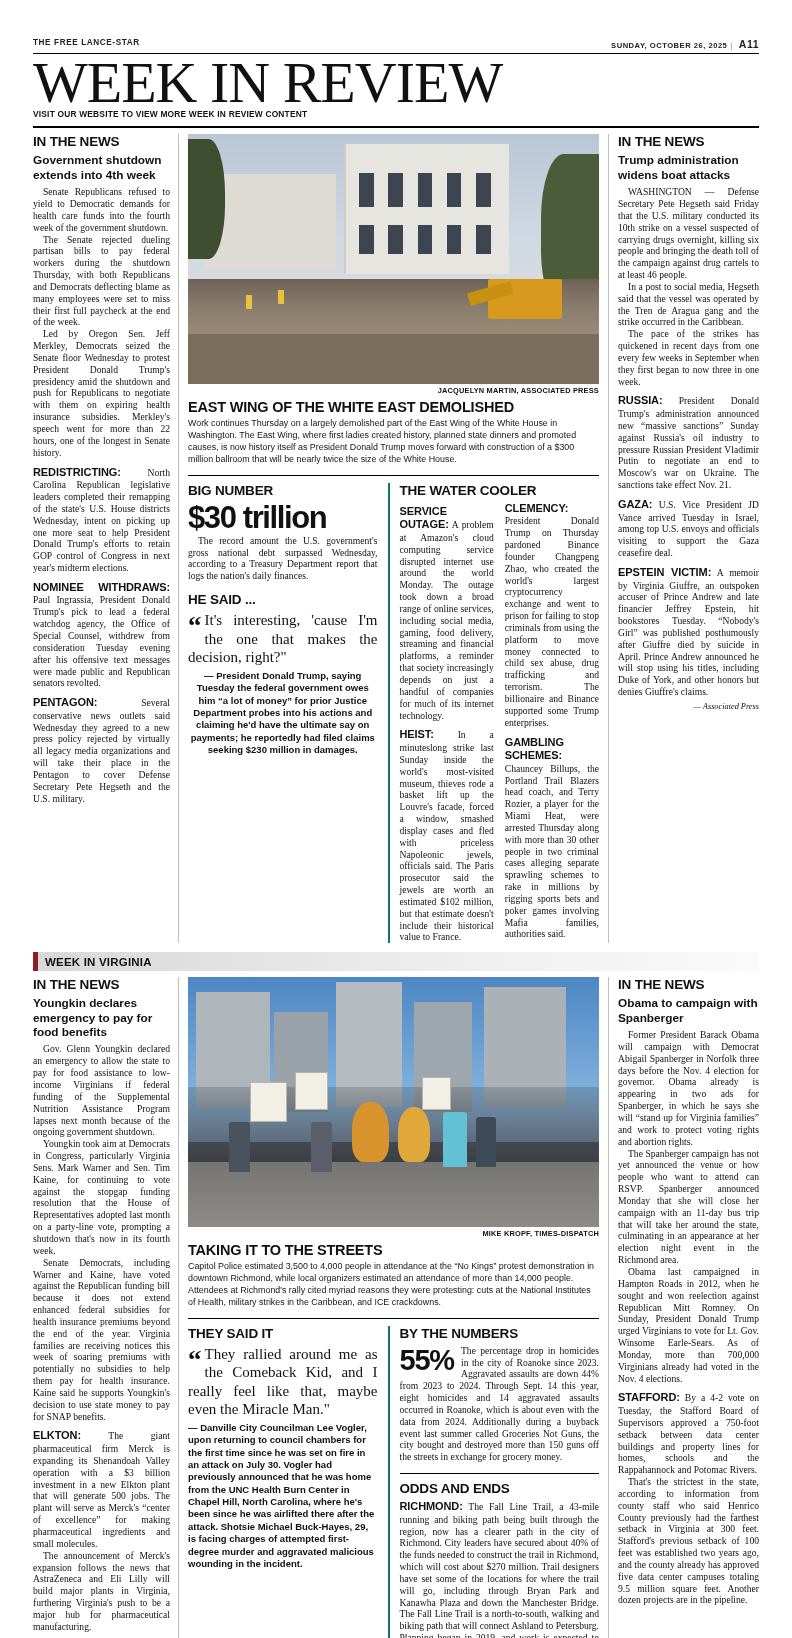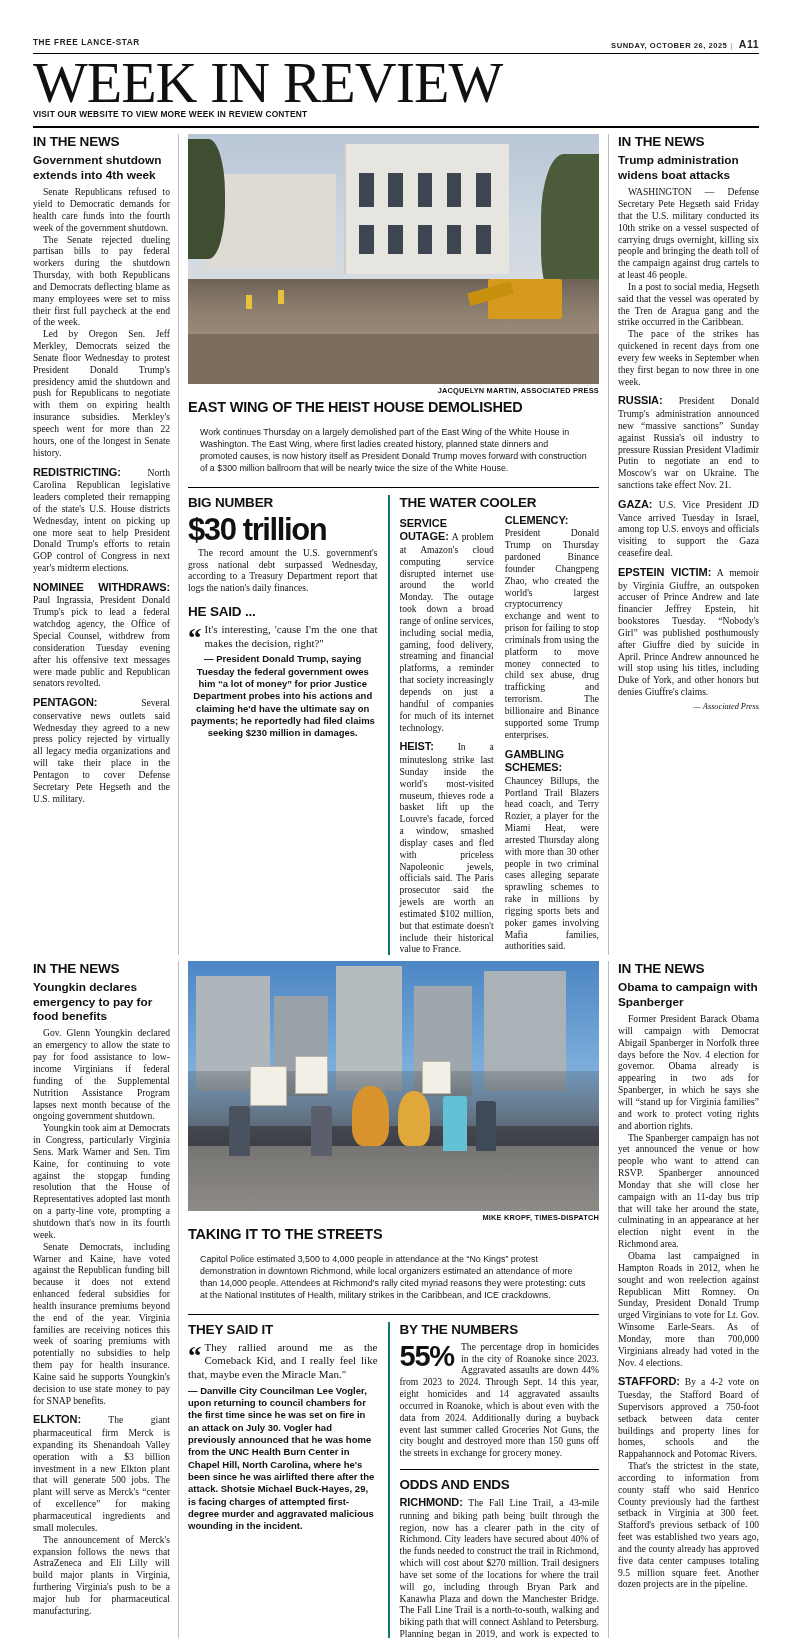--- a/index.html
+++ b/index.html
@@ -62,21 +62,21 @@
   .credit-line {
     font-family:"Liberation Sans", sans-serif; font-weight:700;
     font-size:7.4px; letter-spacing:.2px; text-align:right; margin:2px 0 0 0;
   }
   .cutline-head {
     font-family:"Liberation Sans", sans-serif; font-weight:700;
     font-size:14.5px; letter-spacing:-.2px; margin:4px 0 3px 0;
   }
   .cutline {
     font-family:"Liberation Sans", sans-serif; font-weight:400;
-    font-size:8.9px; line-height:1.33; margin:12px; color:#151515;
+    font-size:8.9px; line-height:1.33; margin:0; color:#151515;
   }
   .attrib { font-size:8.3px; font-style:italic; text-align:right; margin-top:4px; }
 
   
   .top { display:flex; margin-top:6px; }
   .col-left  { width:145px; padding-right:8px; }
   .col-mid   { width:430px; padding:0 9px; }
   .col-right { width:151px; padding-left:9px; }
 
   .photo { width:100%; position:relative; overflow:hidden; }
@@ -119,21 +119,21 @@
   }
   .pct {
     font-family:"Liberation Sans", sans-serif; font-weight:700;
     font-size:29px; letter-spacing:-1.2px; line-height:1;
     float:left; margin:1px 7px 0 0;
   }
   .quote-mark {
     font-family:"Liberation Serif", serif; font-weight:700; font-size:27px;
     line-height:.6; float:left; margin:7px 5px 0 0; letter-spacing:-2px;
   }
-  .quote-text { font-size:11px; line-height:1.24; text-align:justify; margin:0; }
+  .quote-text { font-size:15px; line-height:1.24; text-align:justify; margin:0; }
   .quote-attr {
     font-family:"Liberation Sans", sans-serif; font-weight:700;
     font-size:9.5px; line-height:1.3; text-align:center; margin:3px 0 0 0;
   }
 
   
   .band {
     margin-top:9px; height:19px; position:relative;
     background:linear-gradient(90deg,#d8d8d8,#efefef 60%,#fafafa);
     display:flex; align-items:center;
@@ -197,21 +197,21 @@
         <div class="wh-tree2"></div>
         <div class="wh-tree"></div>
         <div class="wh-rubble"></div>
         <div class="wh-dirt"></div>
         <div class="wh-exc"></div>
         <div class="wh-exc2"></div>
         <div class="wh-person" style="left:14%;bottom:30%"></div>
         <div class="wh-person" style="left:22%;bottom:32%"></div>
       </div>
       <div class="credit-line">JACQUELYN MARTIN, ASSOCIATED PRESS</div>
-      <div class="cutline-head">EAST WING OF THE HEIST HOUSE DEMOLISHED</div>
+      <div class="cutline-head">EAST WING OF THE WHITE EAST DEMOLISHED</div>
       <p class="cutline">Work continues Thursday on a largely demolished part of the East Wing of the White House in Washington. The East Wing, where first ladies created history, planned state dinners and promoted causes, is now history itself as President Donald Trump moves forward with construction of a $300 million ballroom that will be nearly twice the size of the White House.</p>
 
       <hr class="hr-thick">
 
       <div class="mid-lower">
         <div class="bn-col">
           <div class="sec-head">BIG NUMBER</div>
           <div class="bignum">$30 trillion</div>
           <p class="body">The record amount the U.S. government's gross national debt surpassed Wednesday, according to a Treasury Department report that logs the nation's daily finances.</p>
 
@@ -242,20 +242,23 @@
       <p class="body">In a post to social media, Hegseth said that the vessel was operated by the Tren de Aragua gang and the strike occurred in the Caribbean.</p>
       <p class="body">The pace of the strikes has quickened in recent days from one every few weeks in September when they first began to now three in one week.</p>
 
       <p class="brief"><span class="lbl">RUSSIA:</span><span> President Donald Trump's administration announced new “massive sanctions” Sunday against Russia's oil industry to pressure Russian President Vladimir Putin to negotiate an end to Moscow's war on Ukraine. The sanctions take effect Nov. 21.</span></p>
       <p class="brief"><span class="lbl">GAZA:</span><span> U.S. Vice President JD Vance arrived Tuesday in Israel, among top U.S. envoys and officials visiting to support the Gaza ceasefire deal.</span></p>
       <p class="brief"><span class="lbl">EPSTEIN VICTIM:</span><span> A memoir by Virginia Giuffre, an outspoken accuser of Prince Andrew and late financier Jeffrey Epstein, hit bookstores Tuesday. “Nobody's Girl” was published posthumously after Giuffre died by suicide in April. Prince Andrew announced he will stop using his titles, including Duke of York, and other honors but denies Giuffre's claims.</span></p>
       <p class="attrib">— Associated Press</p>
     </div>
   </div>
 
+  <div class="band">
+    <div class="band-title">WEEK IN VIRGINIA</div>
+  </div>
 
   <div class="va-top">
 
     <div class="col-left">
       <div class="sec-head">IN THE NEWS</div>
       <div class="sub-head">Youngkin declares emergency to pay for food benefits</div>
       <p class="body">Gov. Glenn Youngkin declared an emergency to allow the state to pay for food assistance to low-income Virginians if federal funding of the Supplemental Nutrition Assistance Program lapses next month because of the ongoing government shutdown.</p>
       <p class="body">Youngkin took aim at Democrats in Congress, particularly Virginia Sens. Mark Warner and Sen. Tim Kaine, for continuing to vote against the stopgap funding resolution that the House of Representatives adopted last month on a party-line vote, prompting a shutdown that's now in its fourth week.</p>
       <p class="body">Senate Democrats, including Warner and Kaine, have voted against the Republican funding bill because it does not extend enhanced federal subsidies for health insurance premiums beyond the end of the year. Virginia families are receiving notices this week of soaring premiums with potentially no subsidies to help them pay for health insurance. Kaine said he supports Youngkin's decision to use state money to pay for SNAP benefits.</p>
       <p class="brief"><span class="lbl">ELKTON:</span><span> The giant pharmaceutical firm Merck is expanding its Shenandoah Valley operation with a $3 billion investment in a new Elkton plant that will generate 500 jobs. The plant will serve as Merck's “center of excellence” for making pharmaceutical ingredients and small molecules.</span></p>

